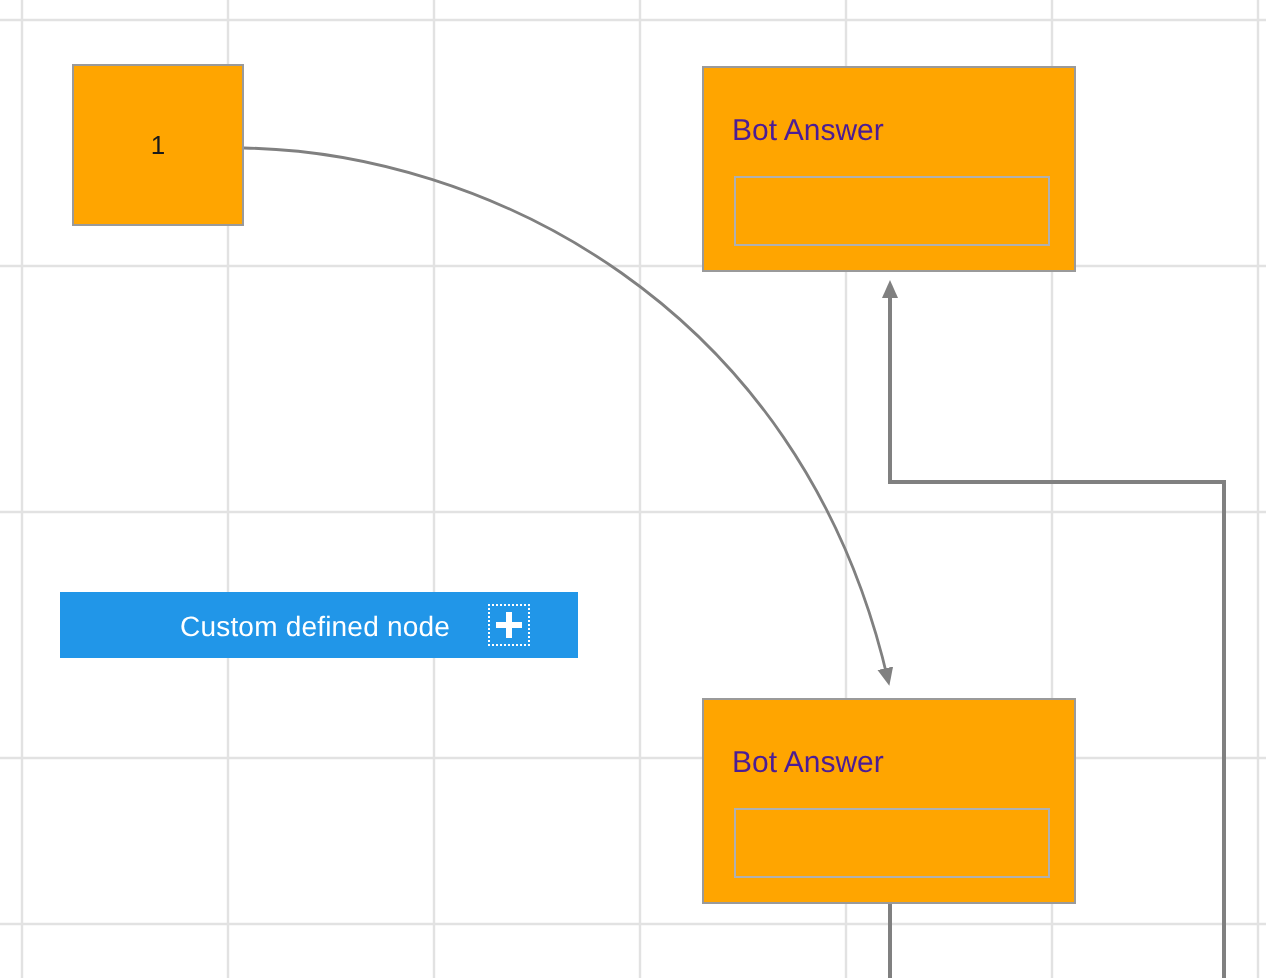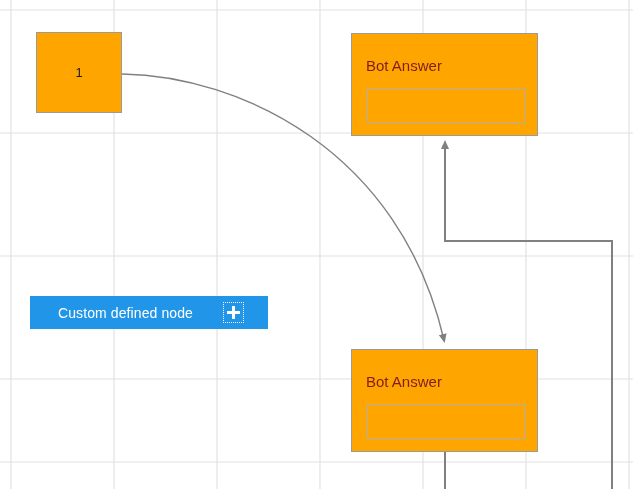--- a/index.html
+++ b/index.html
@@ -37,21 +37,21 @@
     align-items: center;
     justify-content: center;
     font-size: 13px;
     color: #1a1a1a;
   }
   .node-title {
     position: absolute;
     left: 14px;
     top: 23px;
     font-size: 15px;
-    color: #7f1d1d;
+    color: #4c1d95;
     white-space: nowrap;
     text-align: right;
   }
   .node-slot {
     position: absolute;
     left: 15px;
     right: 12px;
     top: 54px;
     height: 35px;
     border: 1px solid #b0b0b0;
@@ -144,21 +144,21 @@
   <div class="node" id="dom-bot-answer-top" style="left: 351px; top: 33px; width: 187px; height: 103px; background: rgb(255, 165, 0); border-color: rgb(154, 154, 154); color: rgb(26, 26, 26);">
     <div class="node-title">Bot Answer</div>
     <div class="node-slot"></div>
   </div>
 
   <div class="node" id="dom-bot-answer-bottom" style="left: 351px; top: 349px; width: 187px; height: 103px; background: rgb(255, 165, 0); border-color: rgb(154, 154, 154); color: rgb(26, 26, 26);">
     <div class="node-title">Bot Answer</div>
     <div class="node-slot"></div>
   </div>
 
-  <div id="custom-node" style="left: 30px; top: 296px; width: 238px; height: 33px; background: rgb(33, 150, 232);">
+  <div id="custom-node" style="left: 30px; top: 296px; width: 259px; height: 33px; background: rgb(33, 150, 232); padding-left: 32px;">
     <span class="cn-label">Custom defined node</span>
     <span class="cn-add">
       <span class="bar-h"></span>
       <span class="bar-v"></span>
     </span>
   </div>
 
 </div>
 
 </body></html>

